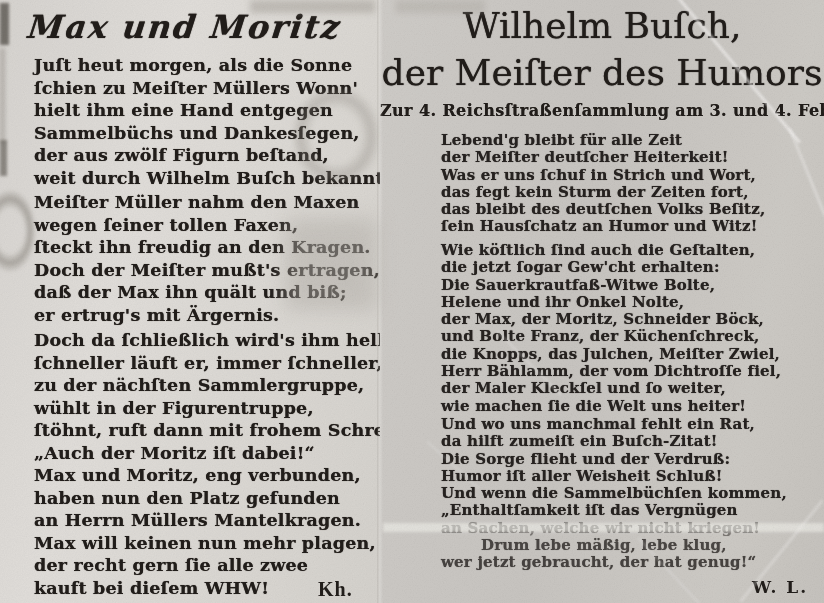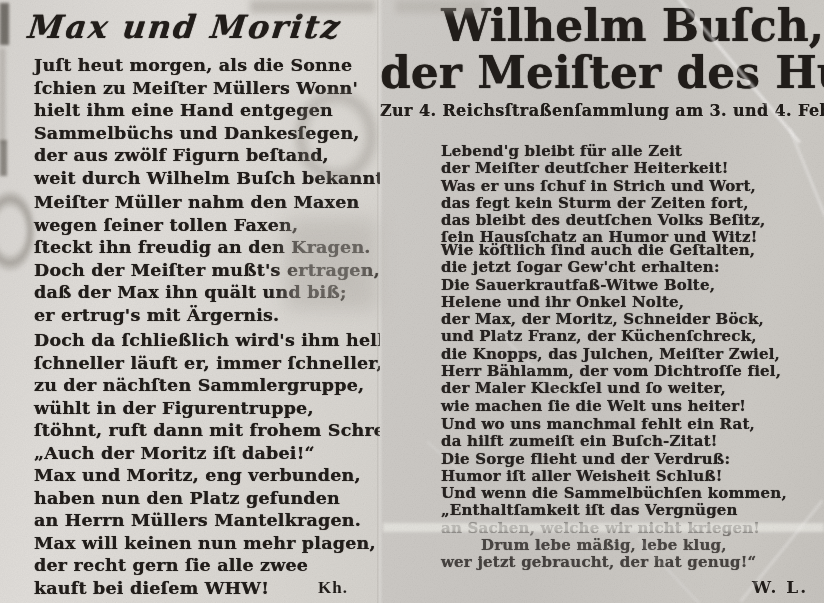--- a/index.html
+++ b/index.html
@@ -32,44 +32,44 @@
   }
   .l-stanza{
     position:absolute;left:34px;width:330px;
     font-size:17.5px;font-weight:bold;line-height:22.5px;letter-spacing:0.2px;
     text-shadow:0 0 0.7px rgba(30,25,20,0.85);
     white-space:nowrap;
   }
   .ls1{top:54px;} .ls2{top:191px;} .ls3{top:329px;} .ls4{top:464px;}
   .l-sig{
     position:absolute;left:318px;top:578px;
-    font-size:17px;font-weight:bold;letter-spacing:1px;
+    font-size:20px;font-weight:bold;letter-spacing:1px;
     font-family:"Liberation Serif", serif;
   }
   
   .r-title{
-    position:absolute;left:0;top:2px;width:444px;text-align:right;
-    font-size:44px;font-weight:bold;line-height:47px;letter-spacing:0px;
+    position:absolute;left:0;top:2px;width:444px;text-align:center;
+    font-size:36px;font-weight:normal;line-height:47px;letter-spacing:0px;
     text-shadow:0 0 1px rgba(20,16,12,0.95);
     white-space:nowrap;
   }
   .r-subtitle{
     position:absolute;left:0;top:101px;width:444px;text-align:center;
     font-size:16px;font-weight:bold;letter-spacing:0.4px;
     text-shadow:0 0 0.6px rgba(25,20,15,0.8);
     white-space:nowrap;
   }
   .r-stanza{
     position:absolute;left:61px;width:370px;
     font-size:15px;font-weight:bold;line-height:17.3px;letter-spacing:0.2px;
     color:#262220;
     text-shadow:0 0 0.8px rgba(35,30,25,0.8);
     white-space:nowrap;
   }
-  .rs1{top:132px;margin-top:11px;} .rs2{top:242px;} .rs3{top:416px;}
+  .rs1{top:132px;} .rs2{top:242px;} .rs3{top:416px;}
   
   .rs3 .line:nth-child(7){opacity:0.5;filter:blur(0.4px);}
   .rs3 .line:nth-child(8){opacity:0.78;margin-left:40px;}
   .rs3 .line:nth-child(9){opacity:0.8;}
   .rs3 .line:nth-child(10){opacity:0.82;}
   .r-sig{
     position:absolute;left:752px;top:577px;
     font-size:17px;font-weight:bold;letter-spacing:2px;
   }
   
@@ -151,21 +151,21 @@
         <div class="line">das fegt kein Sturm der Zeiten fort,</div>
         <div class="line">das bleibt des deutſchen Volks Beſitz,</div>
         <div class="line">ſein Hausſchatz an Humor und Witz!</div>
       </div>
     <div class="r-stanza rs2">
         <div class="line">Wie köſtlich ſind auch die Geſtalten,</div>
         <div class="line">die jetzt ſogar Gew'cht erhalten:</div>
         <div class="line">Die Sauerkrautfaß-Witwe Bolte,</div>
         <div class="line">Helene und ihr Onkel Nolte,</div>
         <div class="line">der Max, der Moritz, Schneider Böck,</div>
-        <div class="line">und Platz Franz, der Küchenſchreck,</div>
+        <div class="line">und Bolte Franz, der Küchenſchreck,</div>
         <div class="line">die Knopps, das Julchen, Meiſter Zwiel,</div>
         <div class="line">Herr Bählamm, der vom Dichtroſſe fiel,</div>
         <div class="line">der Maler Kleckſel und ſo weiter,</div>
         <div class="line">wie machen ſie die Welt uns heiter!</div>
       </div>
     <div class="r-stanza rs3">
         <div class="line">Und wo uns manchmal fehlt ein Rat,</div>
         <div class="line">da hilft zumeiſt ein Buſch-Zitat!</div>
         <div class="line">Die Sorge flieht und der Verdruß:</div>
         <div class="line">Humor iſt aller Weisheit Schluß!</div>

